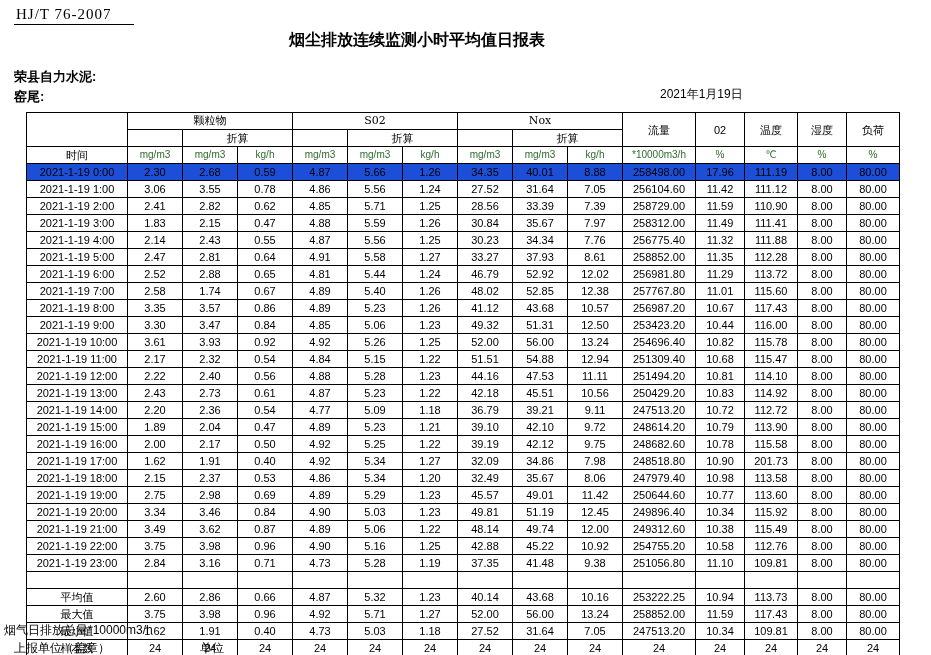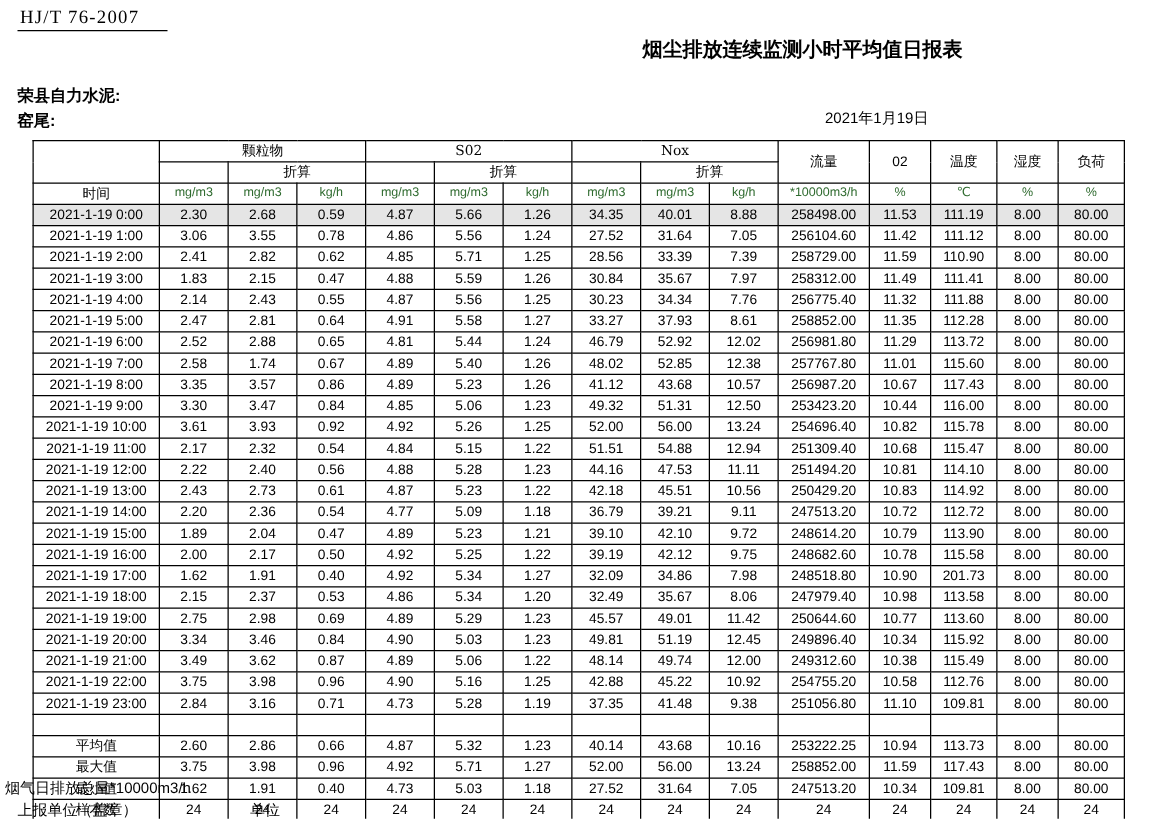--- a/index.html
+++ b/index.html
@@ -14,22 +14,23 @@
   .hdr-code{
     position:absolute;left:16px;top:6px;
     font-family:"Liberation Serif","DejaVu Serif",serif;
     font-size:15px;letter-spacing:1px;
   }
   .hdr-rule{
     position:absolute;left:14px;top:24px;width:120px;height:1px;background:#000;
   }
   .title{
     position:absolute;left:0;top:30px;width:770px;
-    text-align:right;font-size:16px;font-weight:bold;
+    text-align:center;font-size:16px;font-weight:bold;
     font-family:"DejaVu Sans",sans-serif;
+    padding-left:32px;
   }
   .company{
     position:absolute;left:14px;top:68px;font-size:13px;font-weight:bold;
   }
   .unitline{
     position:absolute;left:14px;top:88px;font-size:13px;font-weight:bold;
   }
   .repdate{
     position:absolute;left:660px;top:86px;font-size:12px;
   }
@@ -51,21 +52,21 @@
   .c-time{width:100px;}
   .c-num{width:54px;}
   .c-flow{width:72px;}
   .c-o2{width:48px;}
   .c-temp{width:52px;}
   .c-hum{width:48px;}
   .c-load{width:52px;}
   .grp{font-family:"DejaVu Serif","Liberation Serif",serif;font-size:11px;}
   .unitrow td{color:#2f6b2f;font-size:10px;}
   .timecell{text-align:center;}
-  .row-highlight td{background:#e5e5e5;}
+  .row-highlight td{background:#1d4ed8;}
   .summary td{height:16px;}
   .sum-label{text-align:center;}
   .spacer-row td{border-left:1px solid #000;border-right:1px solid #000;border-top:none;border-bottom:none;height:6px;}
   .foot1{
     position:absolute;left:4px;top:622px;font-size:12px;
   }
   .foot2{
     position:absolute;left:14px;top:640px;font-size:12px;
   }
   .foot3{
@@ -127,21 +128,21 @@
         <td class="c-num">2.30</td>
         <td class="c-num">2.68</td>
         <td class="c-num">0.59</td>
         <td class="c-num">4.87</td>
         <td class="c-num">5.66</td>
         <td class="c-num">1.26</td>
         <td class="c-num">34.35</td>
         <td class="c-num">40.01</td>
         <td class="c-num">8.88</td>
         <td class="c-flow">258498.00</td>
-        <td class="c-o2">11.53</td>
+        <td class="c-o2">17.96</td>
         <td class="c-temp">111.19</td>
         <td class="c-hum">8.00</td>
         <td class="c-load">80.00</td>
       </tr>
       <tr>
         <td class="c-time timecell">2021-1-19 1:00</td>
         <td class="c-num">3.06</td>
         <td class="c-num">3.55</td>
         <td class="c-num">0.78</td>
         <td class="c-num">4.86</td>

